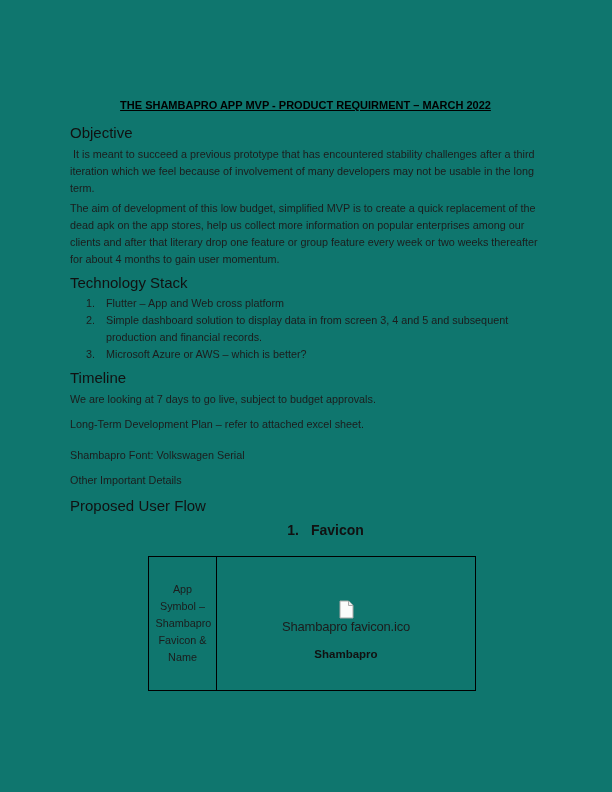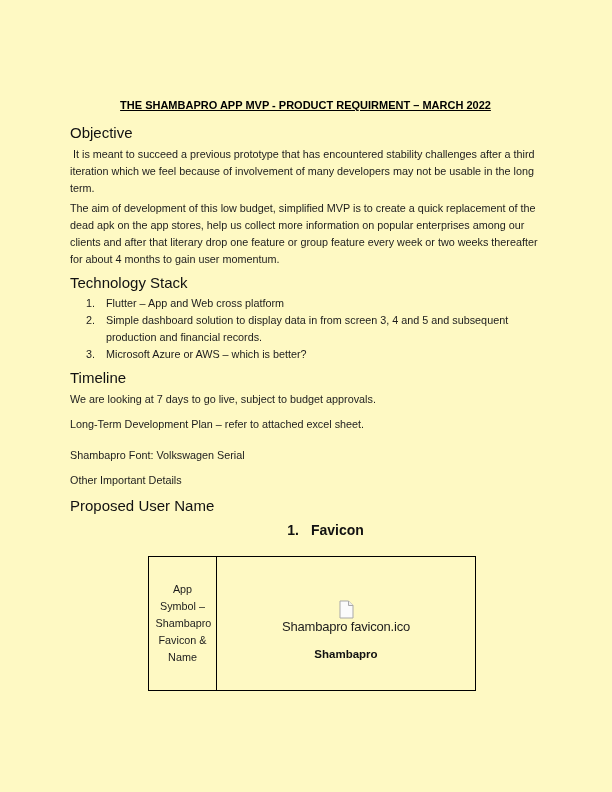--- a/index.html
+++ b/index.html
@@ -1,21 +1,21 @@
 <!DOCTYPE html>
 <html><head>
 <meta charset="utf-8">
 <style>
   * { margin: 0; padding: 0; box-sizing: border-box; }
   html, body { background: #ffffff; }
   .page {
     position: relative;
     width: 612px;
     height: 792px;
-    background: #fef9c3;
+    background: #0f766e;
     font-family: "Liberation Sans", sans-serif;
     color: #1c1c1c;
     overflow: hidden;
   }
   .content {
     padding: 97px 71px 0 70px;
     font-size: 10.8px;
     line-height: 17px;
   }
   .doc-title {
@@ -122,21 +122,21 @@
       </div>
     </div>
 
     <div class="heading h-timeline">Timeline</div>
     <div class="para p-timeline">We are looking at 7 days to go live, subject to budget approvals.</div>
 
     <div class="para p-longterm">Long-Term Development Plan – refer to attached excel sheet.</div>
     <div class="para p-font">Shambapro Font: Volkswagen Serial</div>
     <div class="para p-other">Other Important Details</div>
 
-    <div class="heading h-userflow">Proposed User Name</div>
+    <div class="heading h-userflow">Proposed User Flow</div>
 
     <div class="favicon-heading">
       <span class="fh-num">1.</span><span>Favicon</span>
     </div>
 
     <table class="flow-table">
       <tbody>
           <tr>
         <td class="cell-label">
           <span class="label-text">App Symbol – Shambapro Favicon &amp; Name</span>

